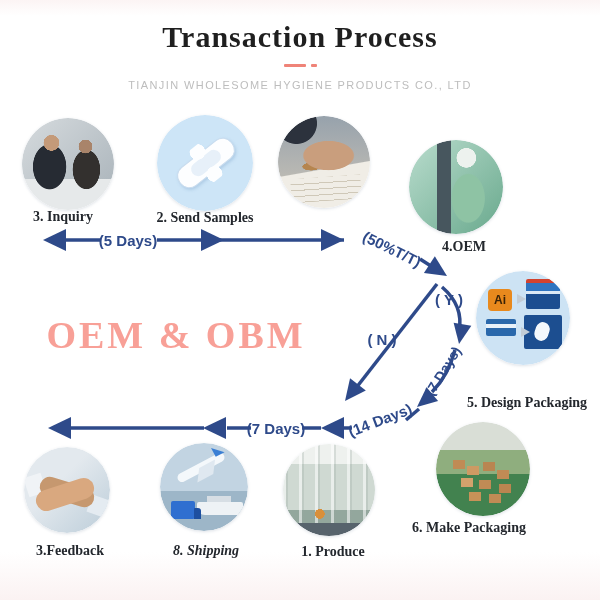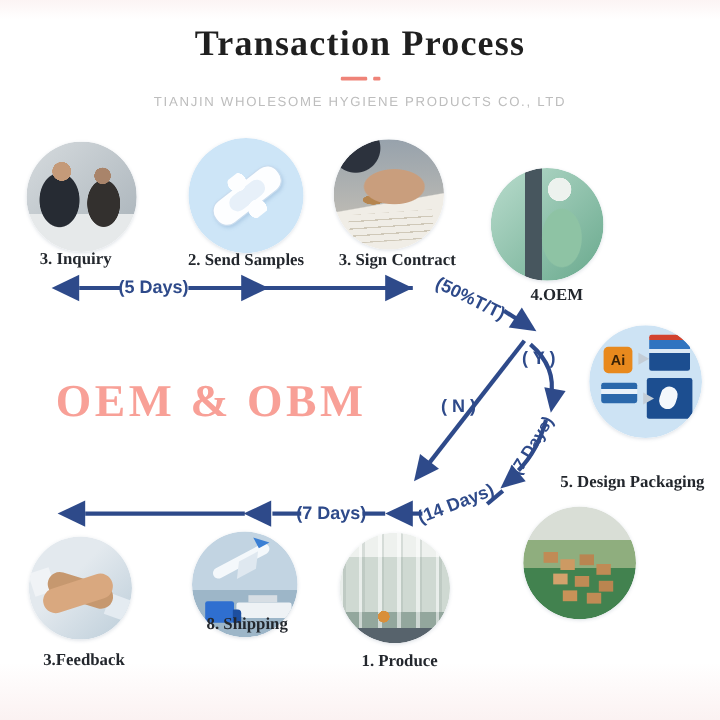--- a/index.html
+++ b/index.html
@@ -32,28 +32,28 @@
   #fl-14{left:380px;top:420px;transform:translate(-50%,-50%) rotate(-21deg);}
   #fl-7{left:276px;top:428px;}
   .circ{position:absolute;border-radius:50%;overflow:hidden;box-shadow:0 1px 3px rgba(80,100,130,.18);}
   .slabel{position:absolute;transform:translate(-50%,-50%);white-space:nowrap;
     font:600 14px "Liberation Serif",serif;color:#23272d;}
   
   #c1{left:22px;top:118px;width:92px;height:92px;}
   #c2{left:157px;top:115px;width:96px;height:96px;}
   #c3{left:278px;top:116px;width:92px;height:92px;}
   #c4{left:409px;top:140px;width:94px;height:94px;}
-  #c5{left:491px;top:271px;width:94px;height:94px;}
+  #c5{left:476px;top:271px;width:94px;height:94px;}
   #c6{left:436px;top:422px;width:94px;height:94px;}
   #c7{left:283px;top:444px;width:92px;height:92px;}
   #c8{left:160px;top:443px;width:88px;height:88px;}
   #c9{left:24px;top:447px;width:86px;height:86px;}
   #l1{left:63px;top:217px;} #l2{left:205px;top:218px;} #l3{left:331px;top:218px;}
   #l4{left:464px;top:247px;} #l5{left:527px;top:377px;margin-top:26px;} #l6{left:469px;top:528px;}
-  #l7{left:333px;top:552px;} #l8{left:206px;top:521px;} #l9{left:70px;top:551px;}
+  #l7{left:333px;top:552px;} #l8{left:206px;top:551px;font-style:italic;} #l9{left:70px;top:551px;}
   
   .art{position:absolute;inset:0;border-radius:50%;overflow:hidden;}
   .art1{background:
     radial-gradient(circle 8px at 32% 27%,#c49a79 97%,transparent 100%),
     radial-gradient(circle 7px at 69% 31%,#a9846a 97%,transparent 100%),
     radial-gradient(ellipse 17px 23px at 30% 53%,#262b33 96%,transparent 100%),
     radial-gradient(ellipse 14px 20px at 70% 56%,#33302e 96%,transparent 100%),
     linear-gradient(180deg,transparent 66%,#e6e9ea 66%),
     linear-gradient(135deg,#d6dbde,#a7b1b8);}
   .art2{background:#cde5f7;}
@@ -235,20 +235,20 @@
     <div class="art art9">
       <div class="cuff1"></div>
       <div class="cuff2"></div>
       <div class="hand2"></div>
       <div class="hand1"></div>
     </div>
   </div>
 
   <div class="slabel" id="l1">3. Inquiry</div>
   <div class="slabel" id="l2">2. Send Samples</div>
-  <div class="slabel" id="l3">3. Sign Contract</div>
   <div class="slabel" id="l4">4.OEM</div>
   <div class="slabel" id="l5">5. Design Packaging</div>
+  <div class="slabel" id="l6">6. Make Packaging</div>
   <div class="slabel" id="l7">1. Produce</div>
   <div class="slabel" id="l8">8. Shipping</div>
   <div class="slabel" id="l9">3.Feedback</div>
 
 </div>
 
 </body></html>

